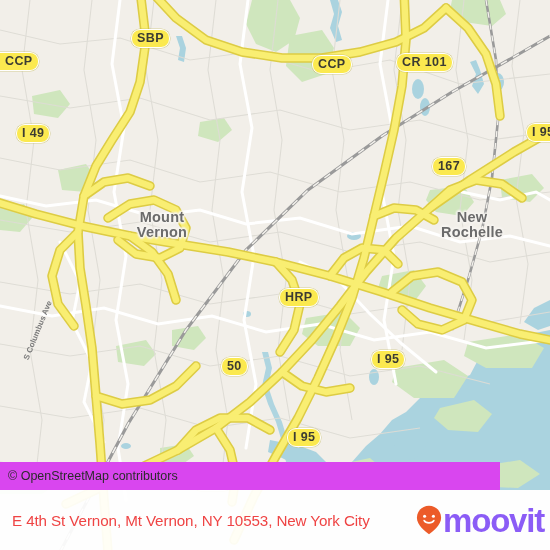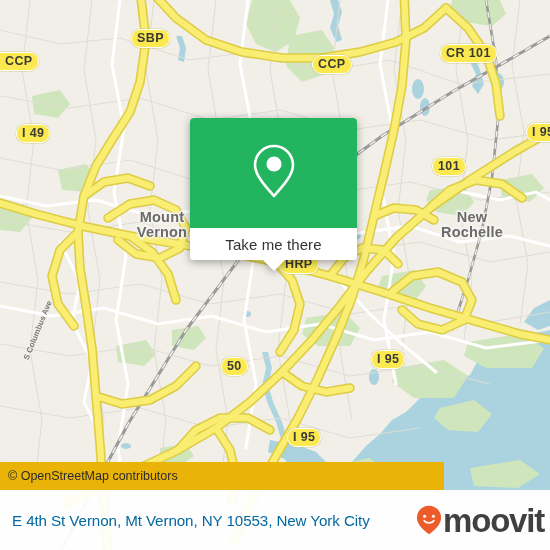--- a/index.html
+++ b/index.html
@@ -80,44 +80,44 @@
   }
   #popup .tail{
     position:absolute;left:73px;top:141.5px;width:0;height:0;
     border-left:11px solid transparent;
     border-right:11px solid transparent;
     border-top:11px solid #fff;
   }
 
   
   #osm-attrib{
-    position:absolute;left:0;top:462px;width:444px;height:28px;
-    background:#eab308;
+    position:absolute;left:0;top:462px;width:500px;height:28px;
+    background:#d946ef;
     display:flex;align-items:center;
     font-size:12.5px;color:#2b2b2b;
     padding-left:8px;box-sizing:border-box;
   }
 
   
   #footer{
     position:absolute;left:0;top:490px;width:550px;height:60px;
     background:rgba(255,255,255,.93);
     display:flex;align-items:center;
     box-sizing:border-box;padding:0 6px 0 12px;
   }
   #footer .addr{
-    font-size:15.2px;color:#0369a1;white-space:nowrap;letter-spacing:-.1px;
+    font-size:15.2px;color:#ef4444;white-space:nowrap;letter-spacing:-.1px;
   }
   #brand{
     position:absolute;right:6px;top:0;height:60px;
     display:flex;align-items:center;gap:0px;
   }
   #brand .pin{width:26px;height:30px;display:block;}
   #brand .word{
-    font-size:33px;font-weight:700;color:#404040;letter-spacing:-1.2px;
+    font-size:33px;font-weight:700;color:#8b5cf6;letter-spacing:-1.2px;
     line-height:33px;margin-left:1px;
   }
 </style>
 </head>
 <body>
 
 <div id="app">
 
   <div id="map">
     <svg viewBox="0 0 550 550" xmlns="http://www.w3.org/2000/svg">
@@ -276,48 +276,32 @@
   </div>
 
   <div class="place-label" style="left:112px;top:210px;width:100px;">Mount
 Vernon</div>
   <div class="place-label" style="left:422px;top:210px;width:100px;">New
 Rochelle</div>
 
   <div class="shield clip-l" style="left:0px;top:52px;">CCP</div>
   <div class="shield" style="left:131px;top:29px;">SBP</div>
   <div class="shield" style="left:312px;top:55px;">CCP</div>
-  <div class="shield" style="left:396px;top:44px;margin-left:44px;">CR 101</div>
+  <div class="shield" style="left:396px;top:53px;">CR 101</div>
   <div class="shield" style="left:16px;top:124px;">I 49</div>
   <div class="shield clip-r" style="left:526px;top:123px;">I 95</div>
-  <div class="shield" style="left:432px;top:157px;">101</div>
-  <div class="shield" style="left:279px;top:255px;">HRP</div>
+  <div class="shield" style="left:432px;top:157px;">167</div>
+  <div class="shield" style="left:279px;top:288px;">HRP</div>
   <div class="shield" style="left:221px;top:357px;">50</div>
   <div class="shield" style="left:371px;top:350px;">I 95</div>
   <div class="shield" style="left:192px;top:432px;margin-top:40px;">US 1</div>
   <div class="shield" style="left:287px;top:428px;">I 95</div>
 
   <div class="street-rot" style="left:26px;top:355px;transform:rotate(-68deg);">S Columbus Ave</div>
 
-  <div id="popup">
-    <div class="card">
-      <div class="card-top">
-        <span>
-          <svg width="46" height="58" viewBox="0 0 46 58" xmlns="http://www.w3.org/2000/svg">
-            <path d="M23 4 C12.5 4 4 12.5 4 23 C4 33 14 44 23 54 C32 44 42 33 42 23 C42 12.5 33.5 4 23 4 Z" fill="none" stroke="#ffffff" stroke-width="2.6" stroke-linejoin="round"></path>
-            <circle cx="23" cy="22" r="7.6" fill="#ffffff"></circle>
-          </svg>
-        </span>
-      </div>
-      <div class="card-bottom">
-        <span class="cta">Take me there</span>
-      </div>
-    </div>
-    <div class="tail"></div>
-  </div>
 
   <div id="osm-attrib">
     <span>© OpenStreetMap contributors</span>
   </div>
 
   <div id="footer">
     <span class="addr">E 4th St Vernon, Mt Vernon, NY 10553, New York City</span>
     <div id="brand">
       <span>
         <svg class="pin" viewBox="0 0 26 30" xmlns="http://www.w3.org/2000/svg">

